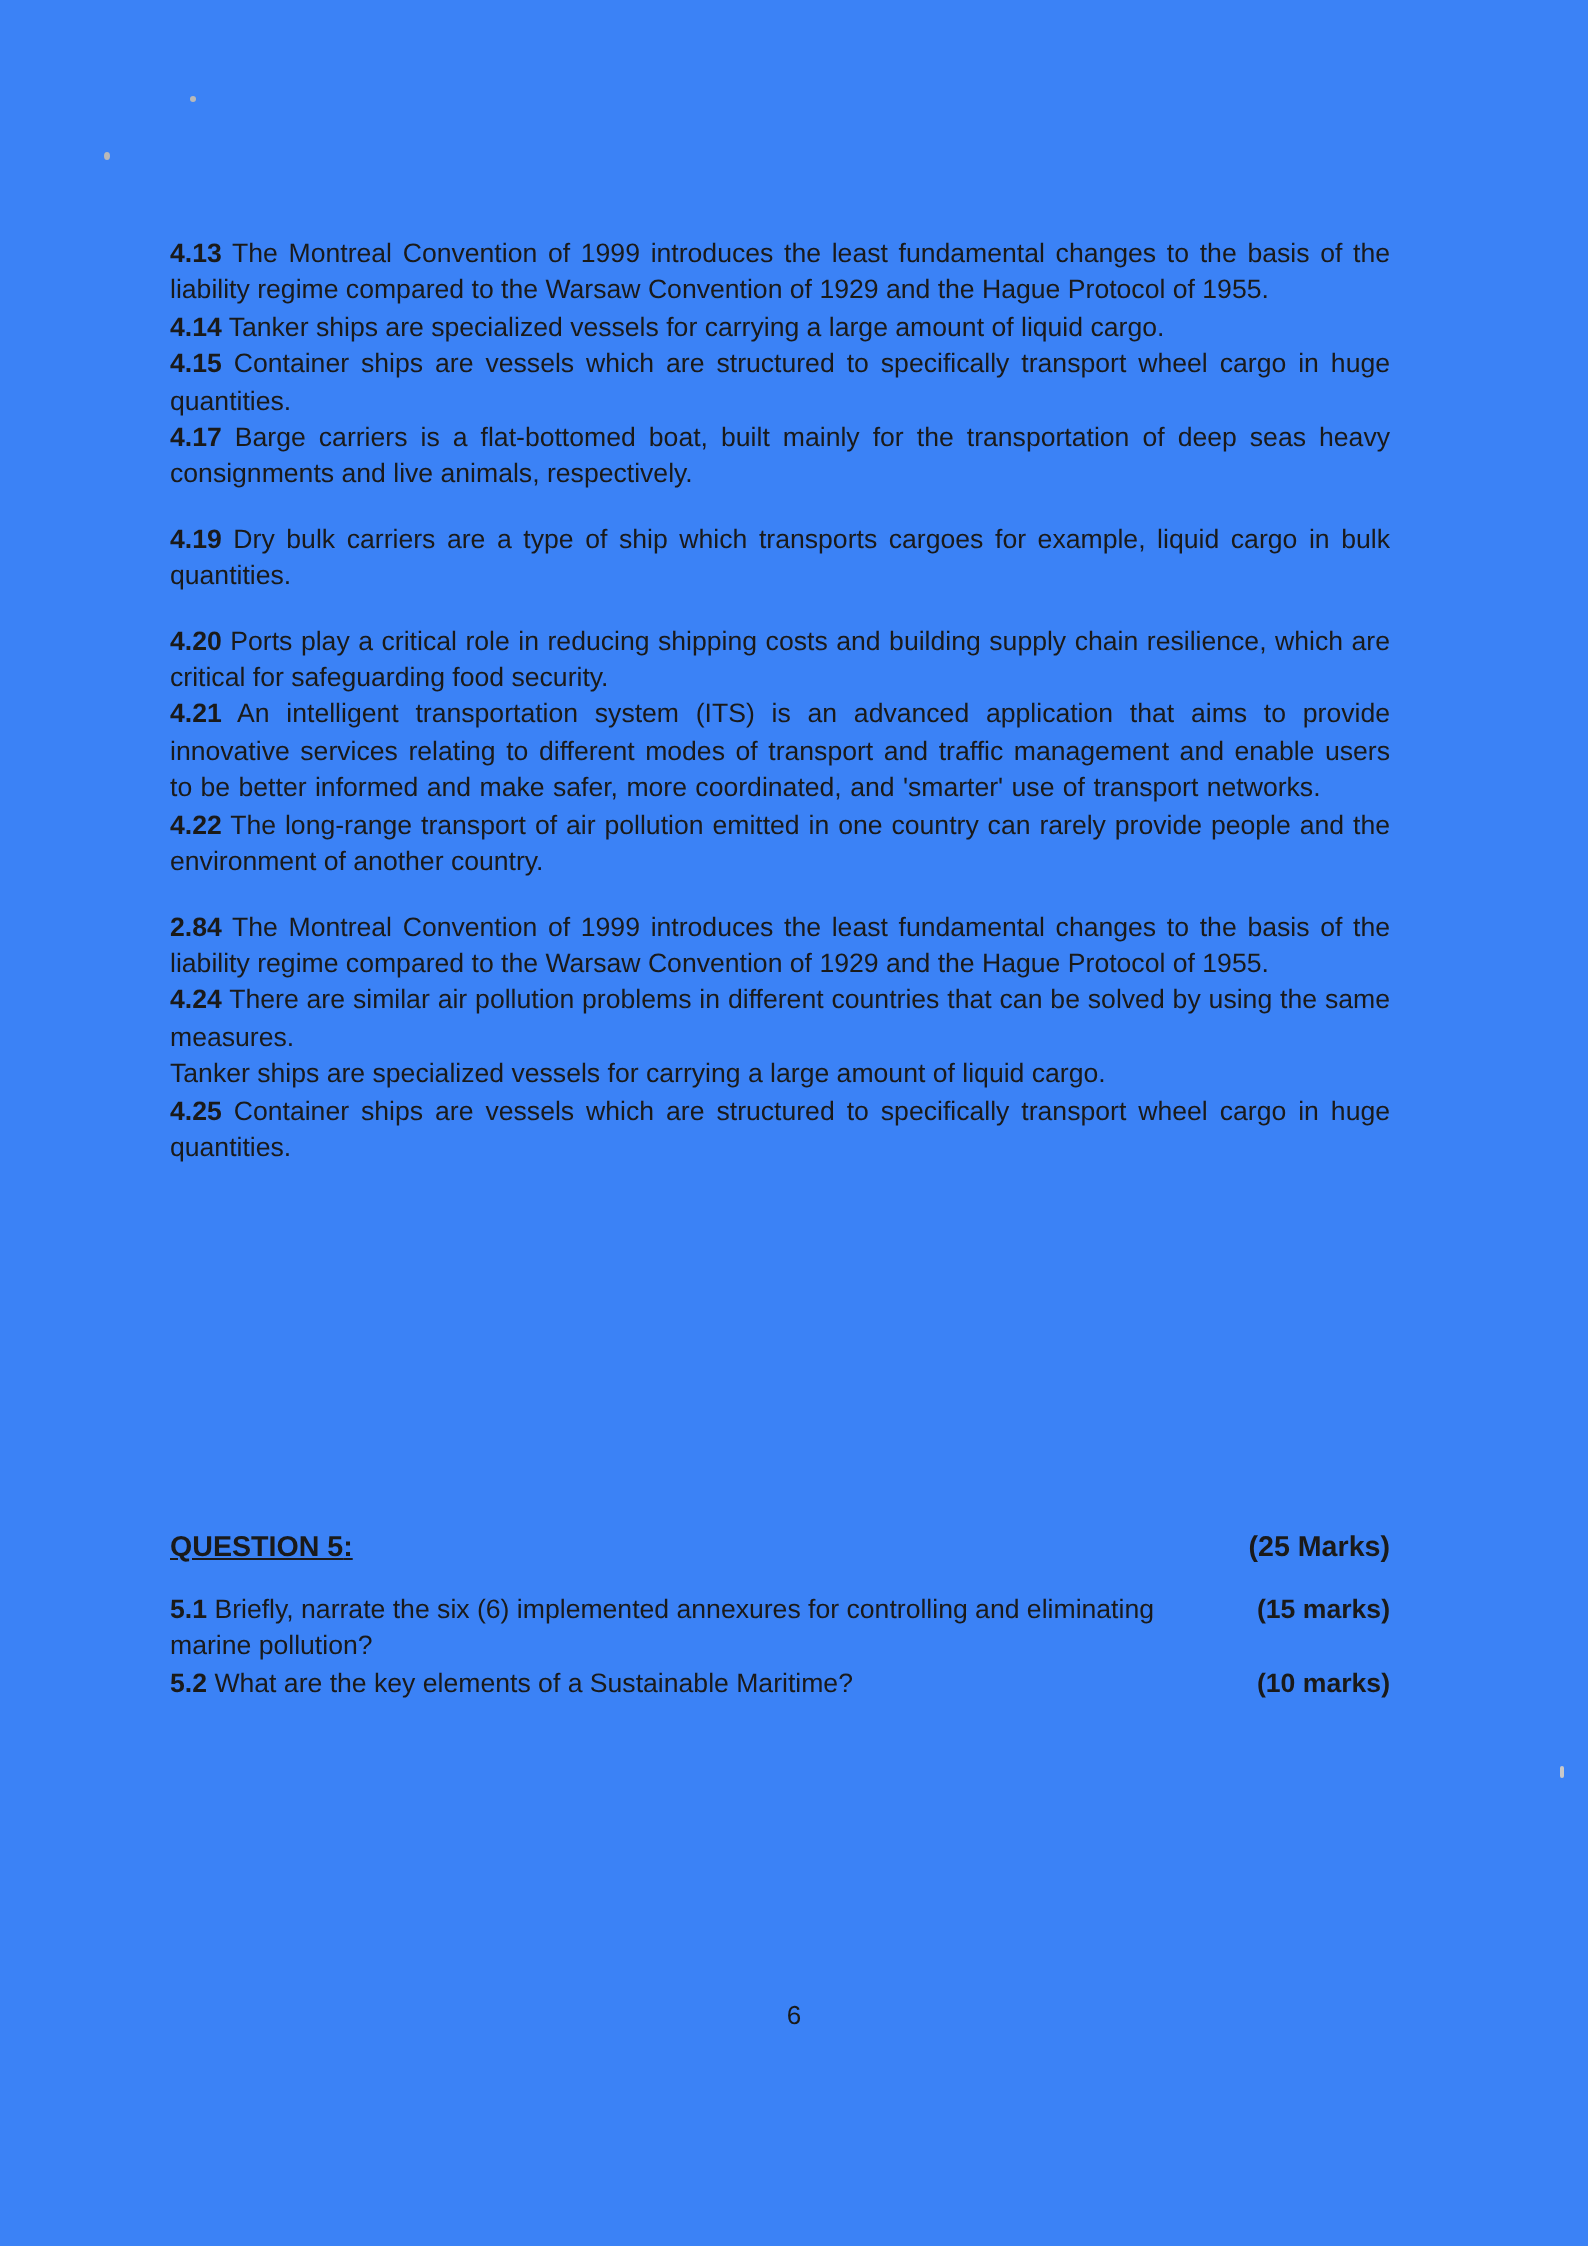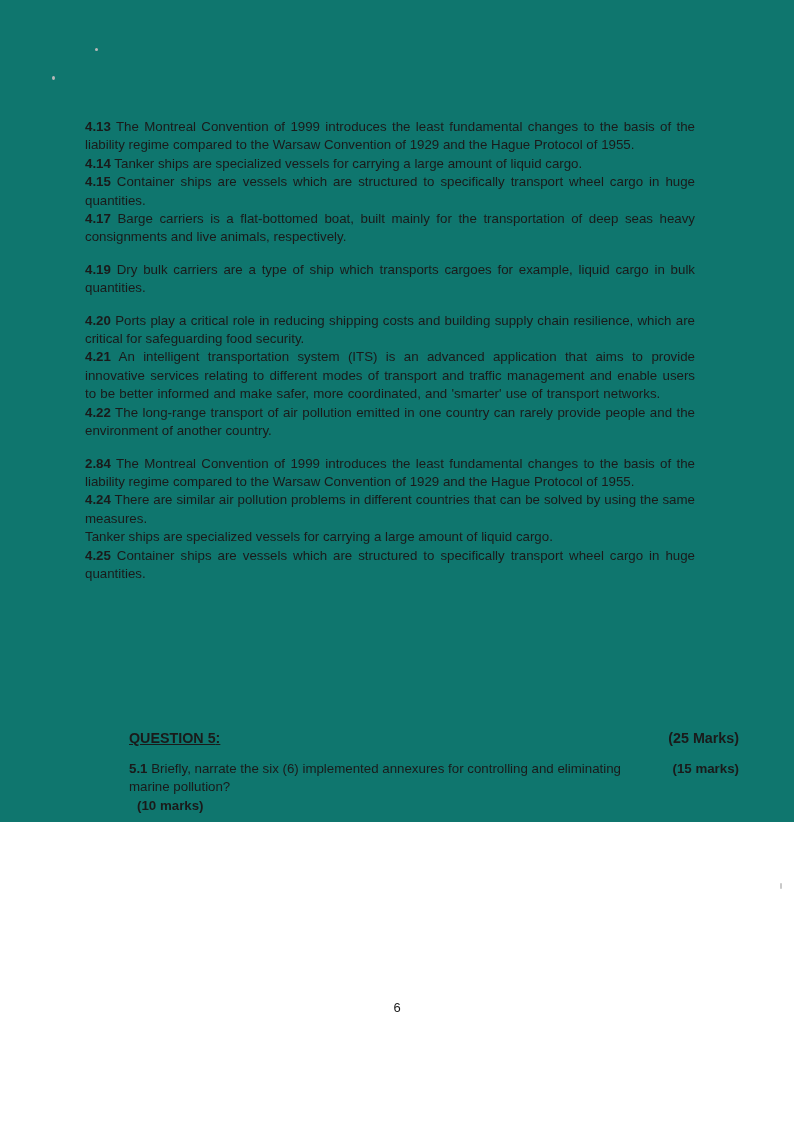--- a/index.html
+++ b/index.html
@@ -12,22 +12,22 @@
     height: 1123px;
     position: relative;
     font-family: "Liberation Sans", sans-serif;
     color: #1a1a1a;
     overflow: hidden;
   }
   .page {
     position: absolute;
     left: 0; top: 0;
     width: 794px;
-    height: 822px;
-    background: #0f766e;
+    height: 1123px;
+    background: #3b82f6;
   }
   
   .speck {
     position: absolute;
     background: #b9b9b9;
     border-radius: 50%;
   }
   .speck.s1 { left: 95px; top: 48px; width: 3px; height: 3px; }
   .speck.s2 { left: 52px; top: 76px; width: 3px; height: 4px; }
   .speck.s3 { left: 780px; top: 883px; width: 2px; height: 6px; background:#c9c9c9; border-radius:1px; }
@@ -50,23 +50,22 @@
     font-weight: bold;
   }
   .spaced {
     text-align: justify;
     word-spacing: 0.5px;
   }
 
   .q5-wrap {
     position: absolute;
     left: 85px;
-    top: 730px;
+    top: 766px;
     width: 610px;
-    margin-left: 44px;
   }
   .q5-head {
     display: flex;
     justify-content: space-between;
     align-items: baseline;
     font-size: 14.3px;
     font-weight: bold;
   }
   .q5-title {
     text-decoration: underline;
@@ -140,20 +139,21 @@
       <div class="q5-title"><span>QUESTION 5</span><span class="colon">:</span></div>
       <div class="q5-marks">(25 Marks)</div>
     </div>
 
     <div class="q5-body">
       <div class="q-item">
         <div class="q-text"><span class="num">5.1</span><span> Briefly, narrate the six (6) implemented annexures for controlling and eliminating marine pollution?</span></div>
         <div class="q-mark">(15 marks)</div>
       </div>
       <div class="q-item">
+        <div class="q-text"><span class="num">5.2</span><span> What are the key elements of a Sustainable Maritime?</span></div>
         <div class="q-mark">(10 marks)</div>
       </div>
     </div>
   </div>
 
   <div class="page-number">6</div>
 
 </div>
 
 </body></html>

